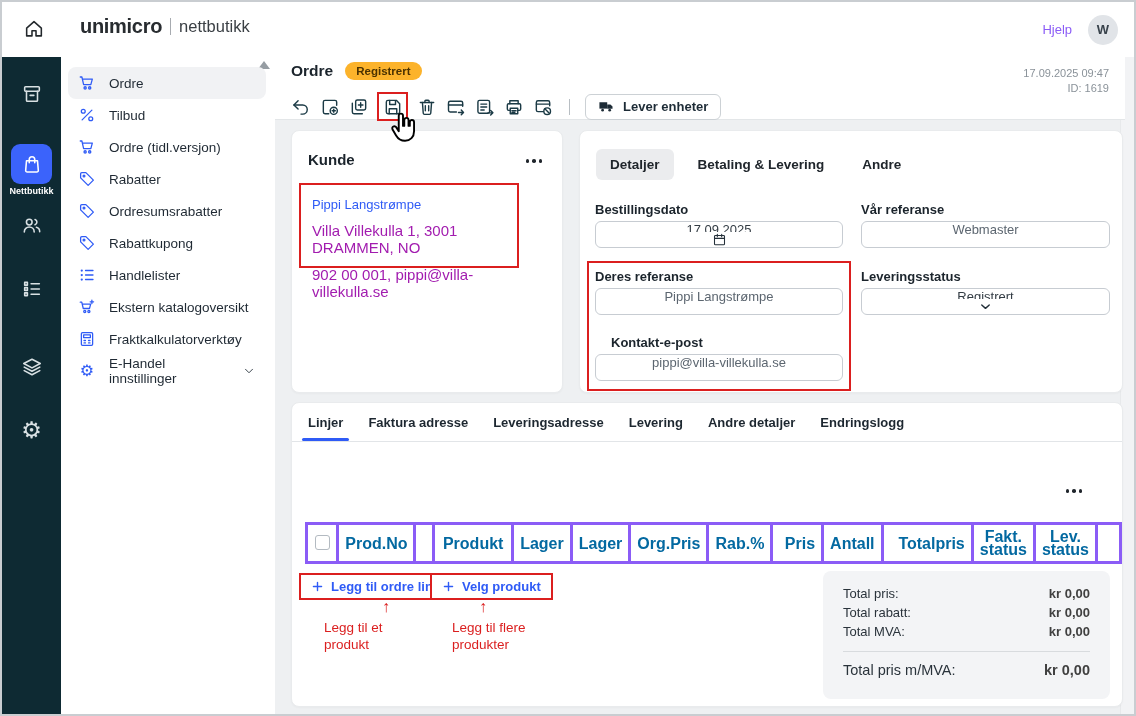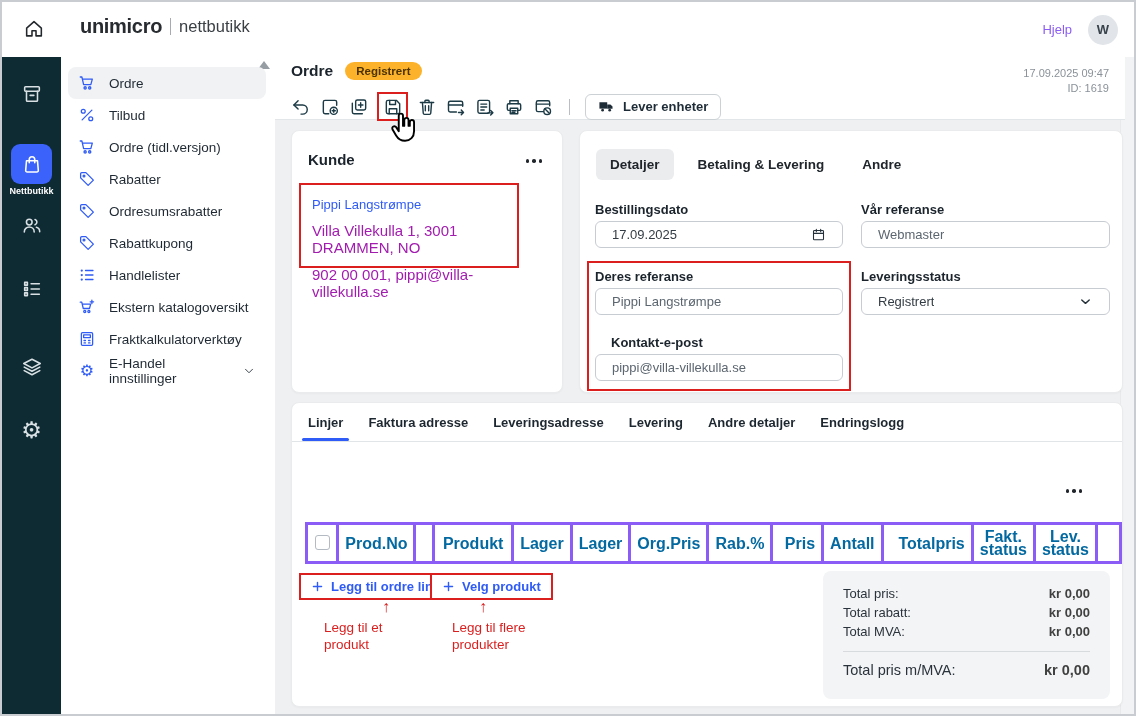--- a/index.html
+++ b/index.html
@@ -62,21 +62,21 @@
   .redbox{position:absolute;border:2px solid #db1f1f;box-sizing:border-box;}
   .cust-box{left:7px;top:52px;width:220px;height:85px;padding:12px 11px;}
   .cust-name{font-size:13px;color:#2f5bf6;text-decoration:none;display:block;margin-bottom:10px;cursor:pointer;}
   .cust-line{font-size:15px;color:#a21caf;margin-bottom:10px;}
 
   .details-card{left:304px;top:73px;width:544px;height:263px;}
   .chip-tabs{position:absolute;left:16px;top:18px;display:flex;gap:10px;align-items:flex-start;font-size:13.5px;font-weight:600;color:#20262c;}
   .chip{padding:8px 14px;border-radius:6px;cursor:pointer;}
   .chip.selected{background:#ebecee;}
   .f-label{position:absolute;font-size:13px;font-weight:700;color:#1b242c;}
-  .f-input{position:absolute;height:27px;border:1px solid #c7ccd2;border-radius:6px;background:#fff;display:flex;align-items:center;justify-content:space-between;padding:0 16px;font-size:13px;color:#5c6670;box-sizing:border-box;cursor:text;}
+  .f-input{position:absolute;height:27px;border:1px solid #c7ccd2;border-radius:6px;background:#fff;display:flex;align-items:center;justify-content:space-between;padding:0 0;font-size:13px;color:#5c6670;box-sizing:border-box;cursor:text;flex-direction:column;}
   .f-input .val{white-space:nowrap;overflow:hidden;}
   .f-input.dark .val{color:#333c44;}
   .f-input svg{width:15px;height:15px;color:#24303a;flex:none;}
   .f-select{cursor:pointer;}
   .details-box{left:7px;top:130px;width:264px;height:130px;}
 
   .lines-card{left:16px;top:345px;width:832px;height:305px;}
   .line-tabs{position:absolute;left:0;top:0;right:0;height:38px;border-bottom:1px solid #e2e5e8;display:flex;gap:25px;padding:0 16px;align-items:center;font-size:13px;font-weight:600;color:#1d2730;}
   .line-tab{position:relative;height:100%;display:flex;align-items:center;cursor:pointer;}
   .line-tab.selected::after{content:"";position:absolute;left:-6px;right:-6px;bottom:0;height:3px;background:#2f5bf6;border-radius:2px;}

